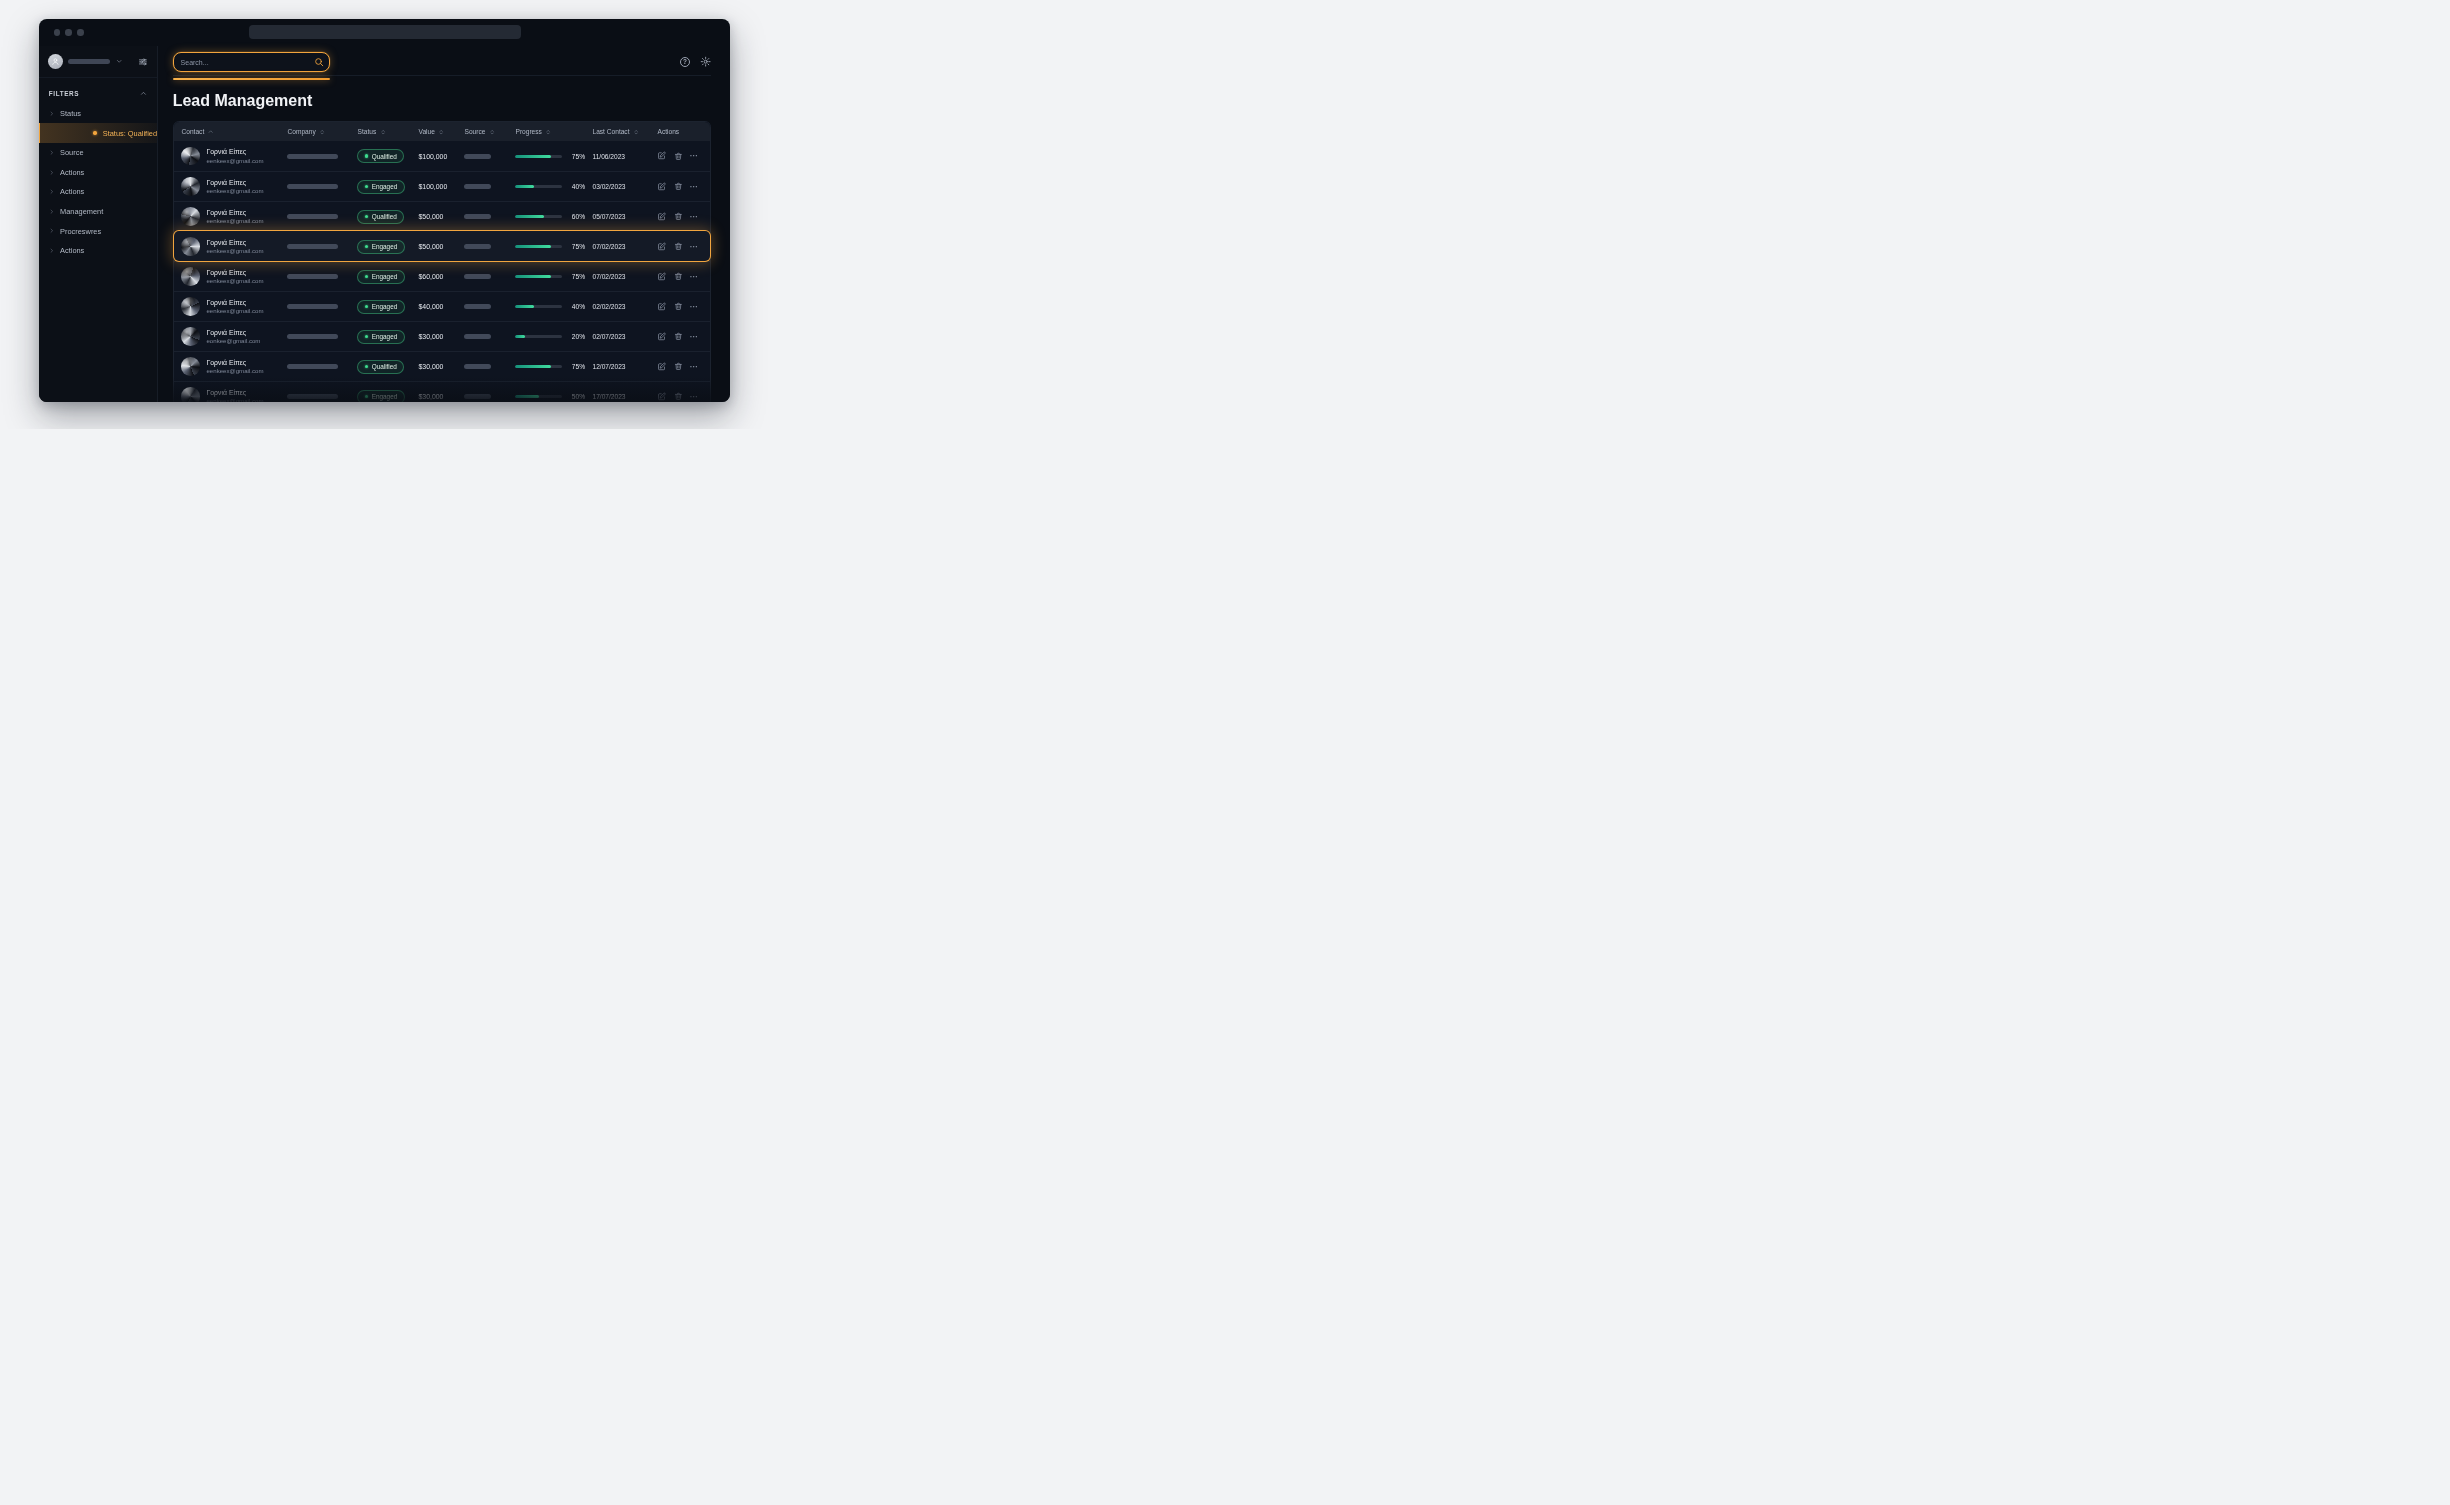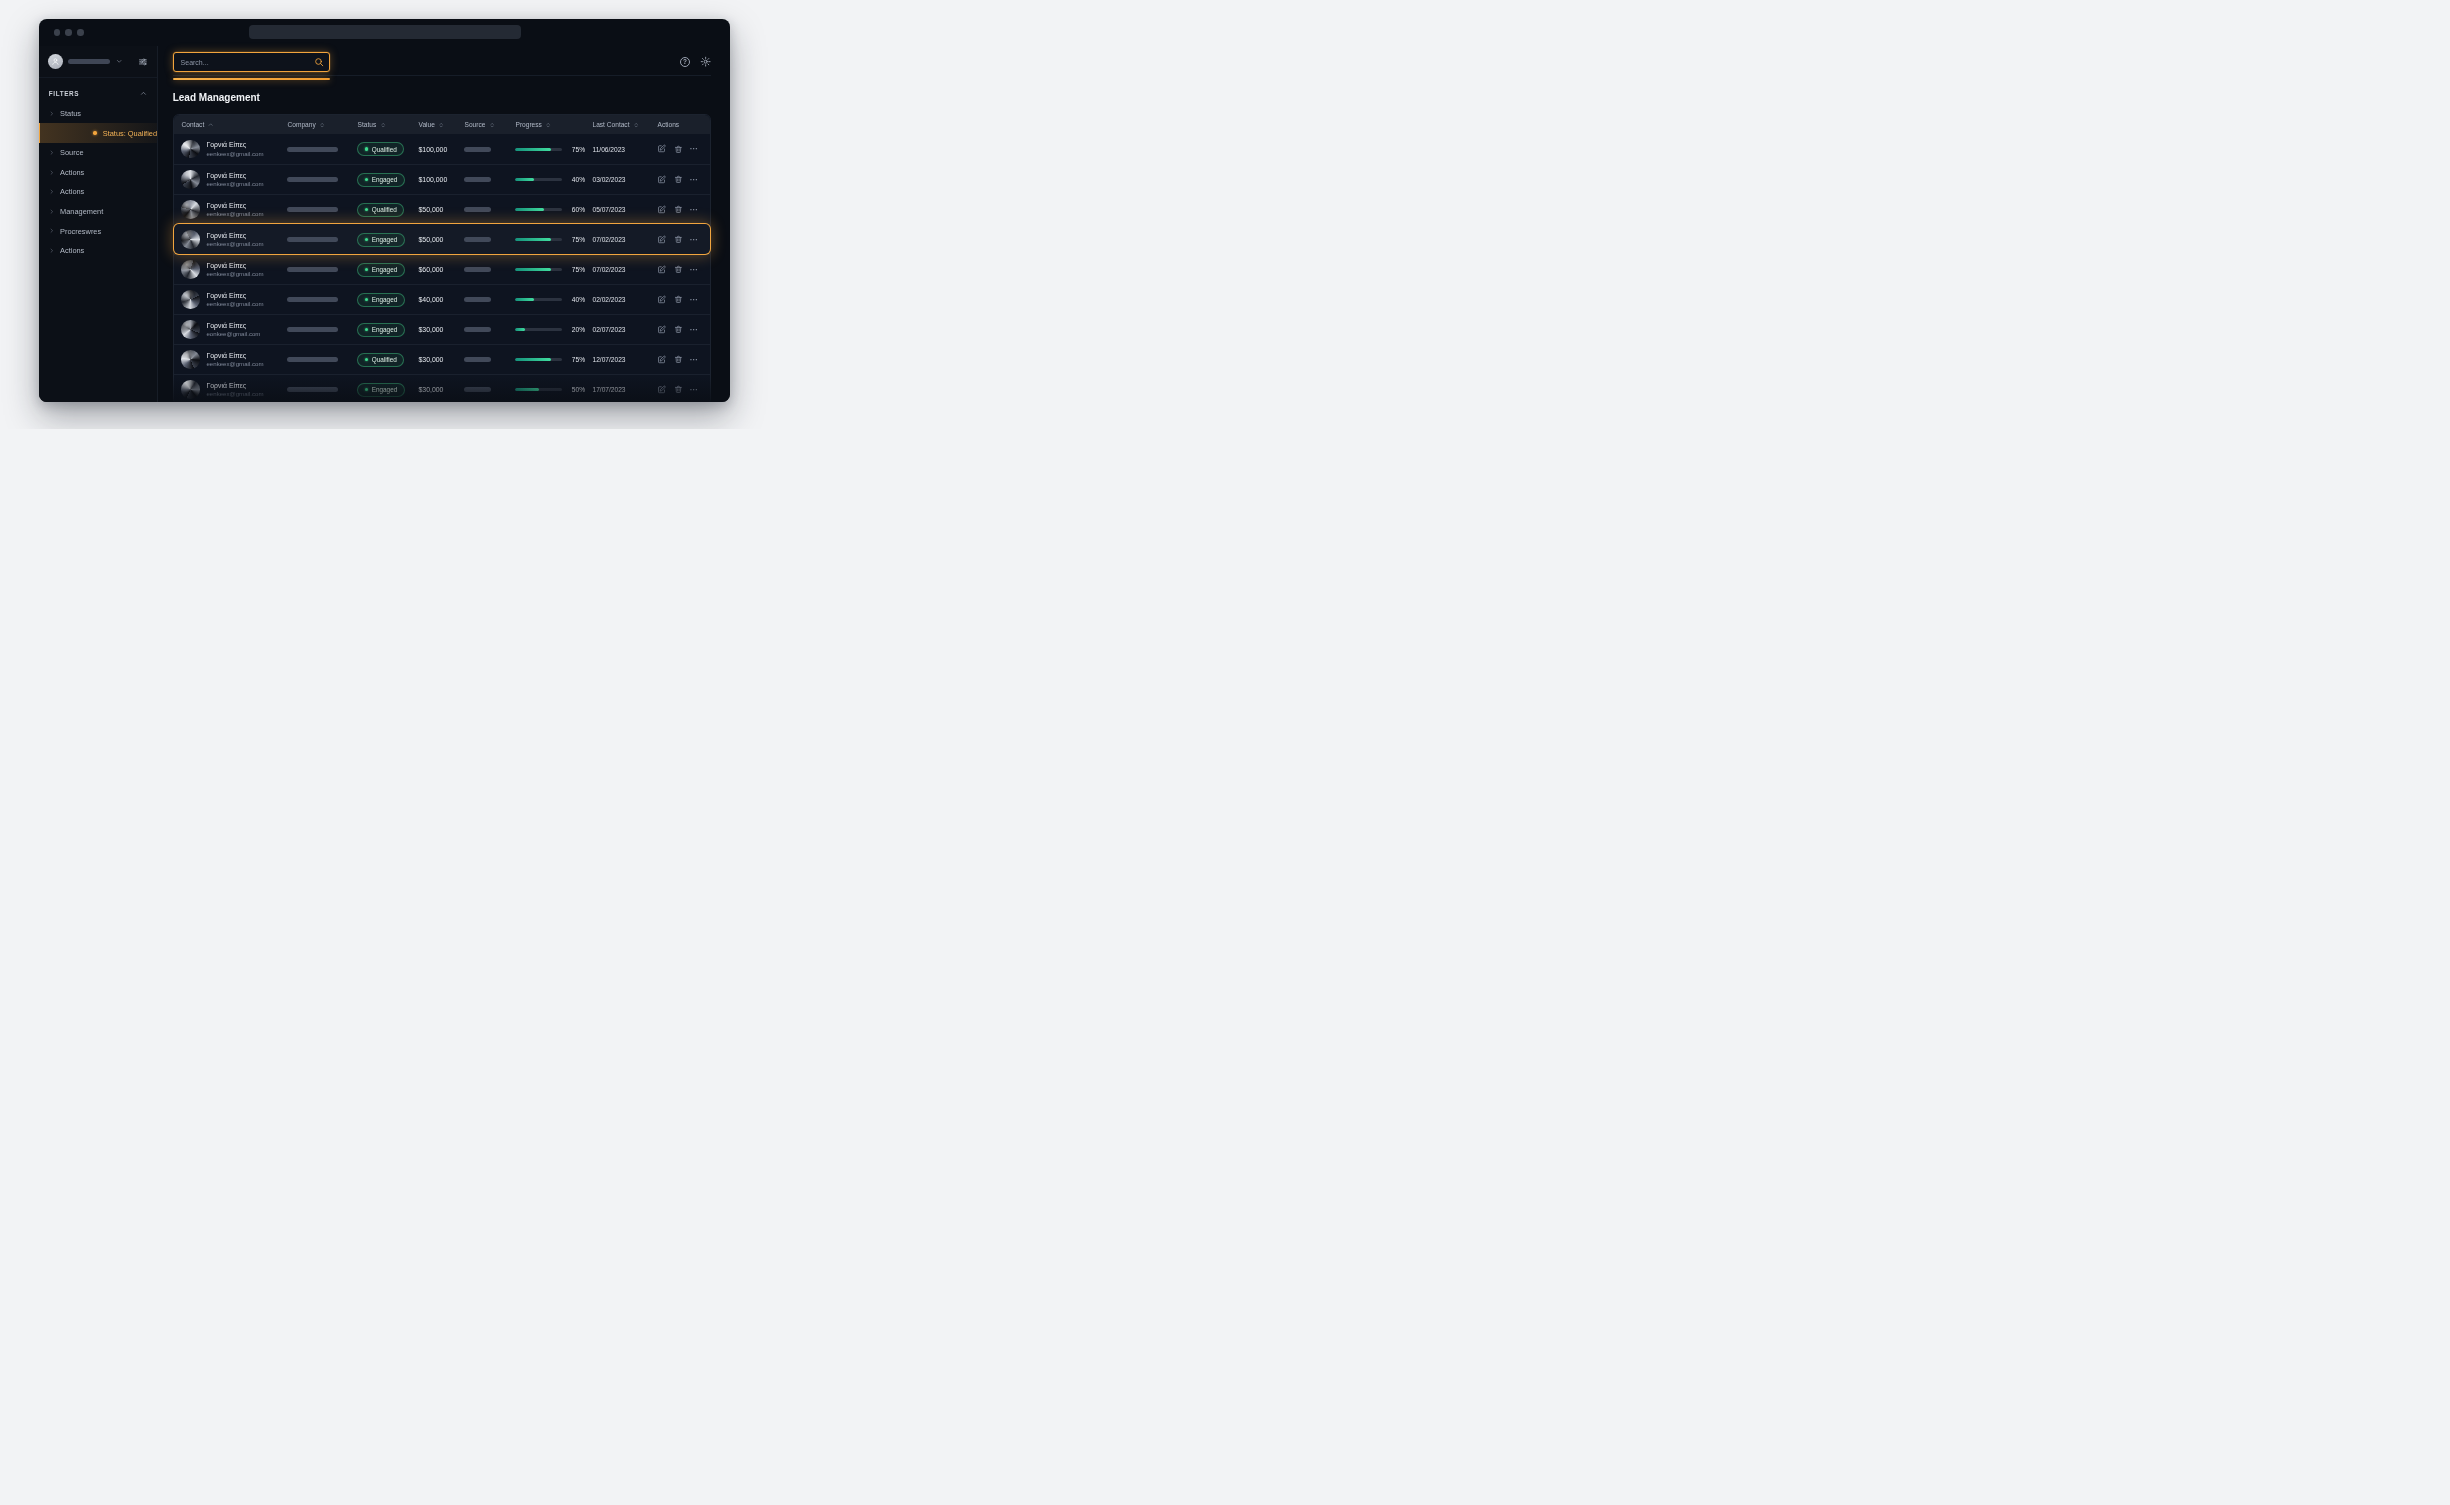--- a/index.html
+++ b/index.html
@@ -55,41 +55,41 @@
   .filter-item.active{
     background:linear-gradient(90deg,rgba(242,164,61,.24),rgba(242,164,61,.04));
     border-left:1.5px solid var(--accent);padding-left:8.3px;color:#f4b357;justify-content:flex-end;
   }
   .filter-item.active .dot{display:block;}
   
   .main{flex:1;padding:0 18.6px 0 14.7px;position:relative;}
   .topbar{height:30px;border-bottom:0.5px solid #161d28;display:flex;align-items:flex-start;padding-top:6.4px;position:relative;}
   .search-wrap{position:relative;width:157px;}
   .search-input{
-    width:157px;height:19.6px;border-radius:3px;background:#0d121b;
+    width:157px;height:19.6px;border-radius:8px;background:#0d121b;
     border:0.7px solid var(--accent);outline:none;color:#cfd5df;font-size:7px;
     padding:0 20.6px 0 6.9px;font-family:inherit;
     box-shadow:0 0 0 0.5px rgba(242,164,61,.18),0 0 8.8px rgba(242,164,61,.35);
     caret-color:#dfe4ec;
   }
   .search-input::placeholder{color:#8d95a5;}
   .search-icon{position:absolute;right:5.9px;top:4.4px;color:var(--accent);display:flex;}
   .search-underline{
     position:absolute;left:0;right:0;bottom:-8.3px;height:2.5px;border-radius:1.5px;
     background:linear-gradient(90deg,#f6b14b,#f09a2e);
     box-shadow:0 0 7.8px rgba(242,164,61,.65);
   }
   .topbar-icons{margin-left:auto;display:flex;gap:9.8px;align-items:center;margin-top:3.9px;}
   .help-btn{
     width:10.8px;height:10.8px;border-radius:50%;border:0.8px solid #99a1b0;background:none;cursor:pointer;
     color:#a6adbb;font-size:6.4px;font-weight:700;display:flex;align-items:center;justify-content:center;
     font-family:inherit;
   }
   .gear-btn{background:none;border:none;cursor:pointer;color:#a6adbb;display:flex;padding:0;}
-  .page-title{font-size:10px;font-weight:700;color:#f1f3f6;margin:15.7px 0 11.8px;}
+  .page-title{font-size:16px;font-weight:700;color:#f1f3f6;margin:15.7px 0 11.8px;}
   
   .table{border:0.5px solid #1c232f;border-radius:5.9px;background:#0e1420;}
   .grid{
     display:grid;
     grid-template-columns:106px 70px 61px 46px 51px 77px 65px minmax(0,1fr);
     align-items:center;padding:0 7.8px;
   }
   .thead{height:18.6px;background:#1a202b;border-radius:5.4px 5.4px 0 0;}
   .th{display:flex;align-items:center;gap:3.4px;font-size:6.6px;color:#b0b8c6;cursor:pointer;}
   .th .sort-caret,.th .sort-both{display:flex;color:#77808f;}

